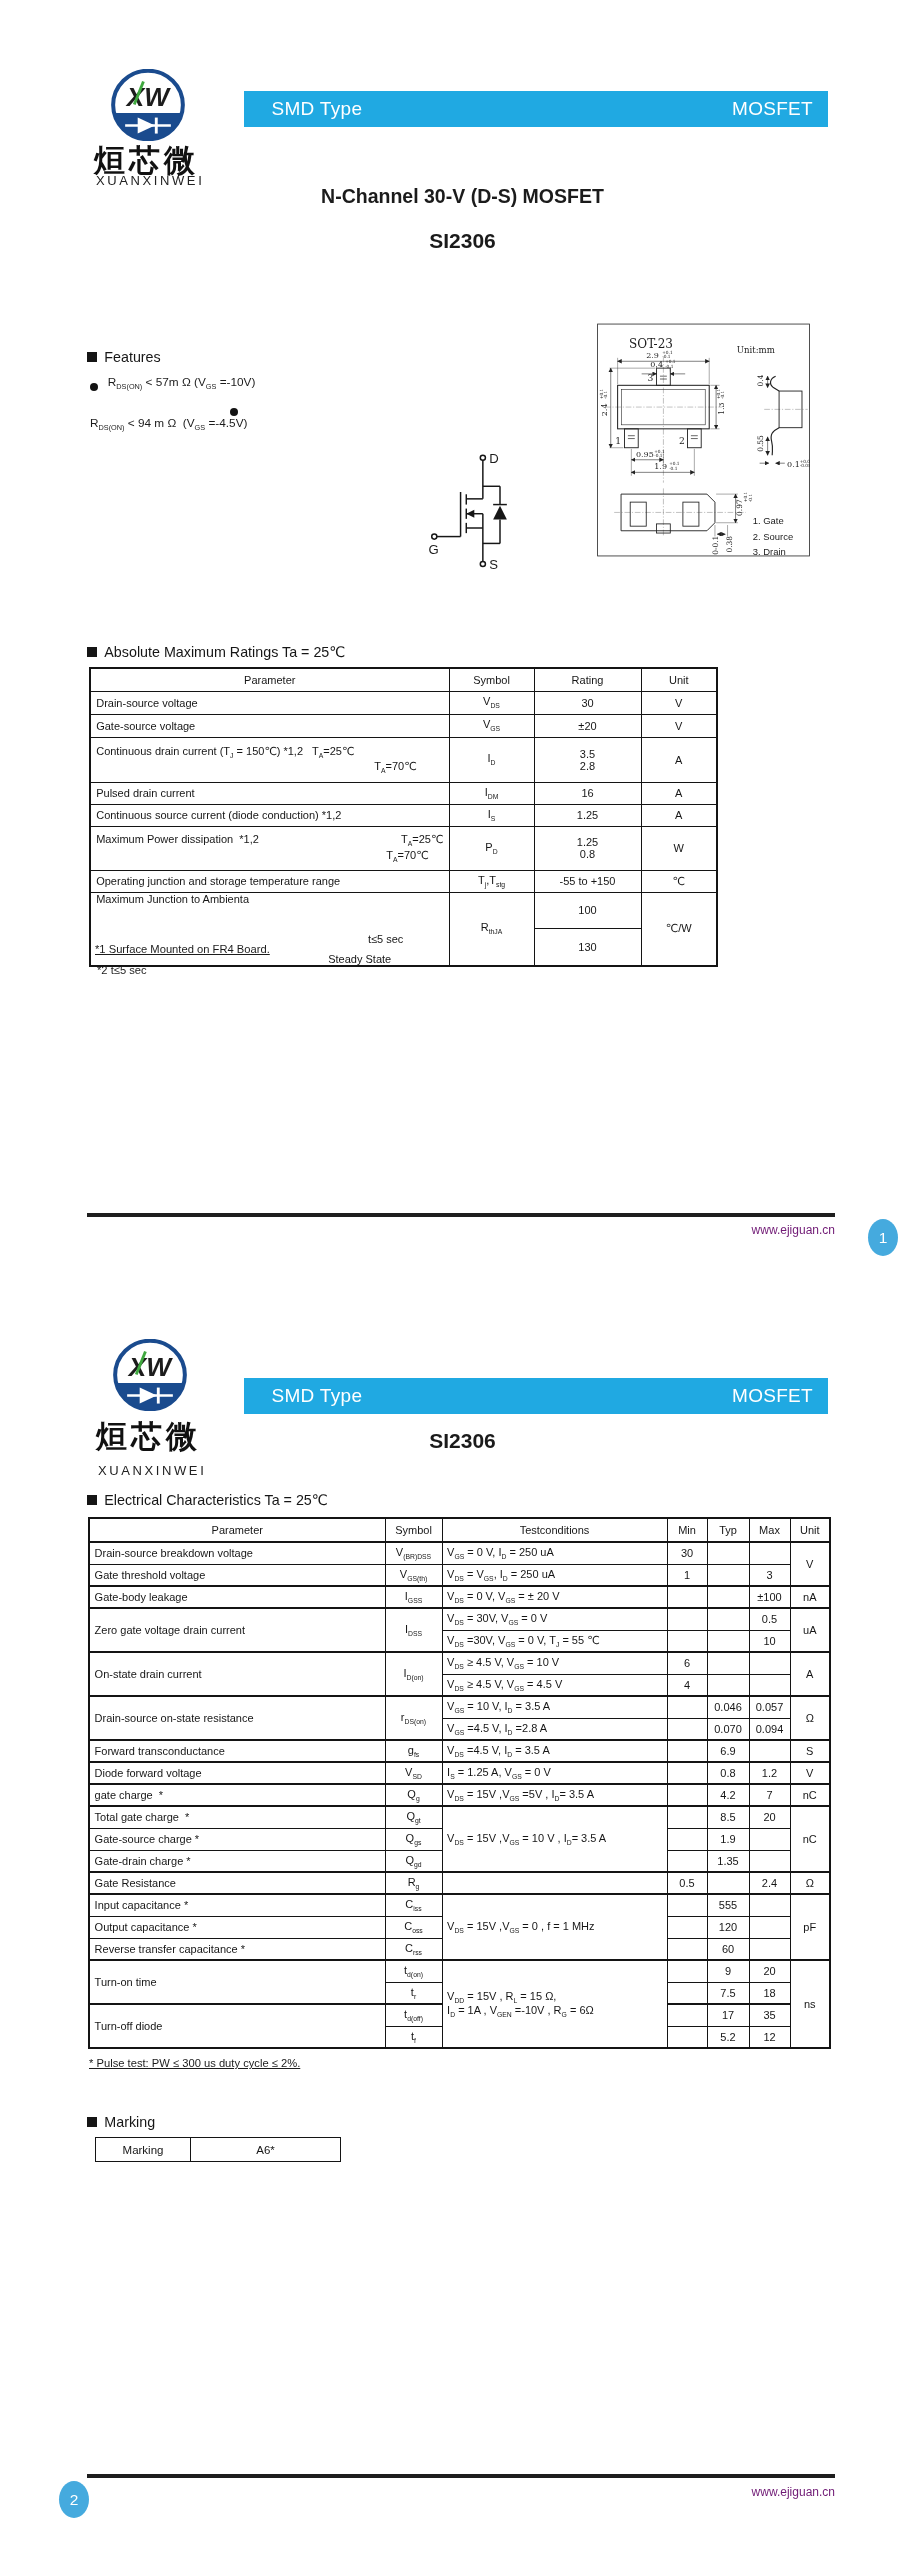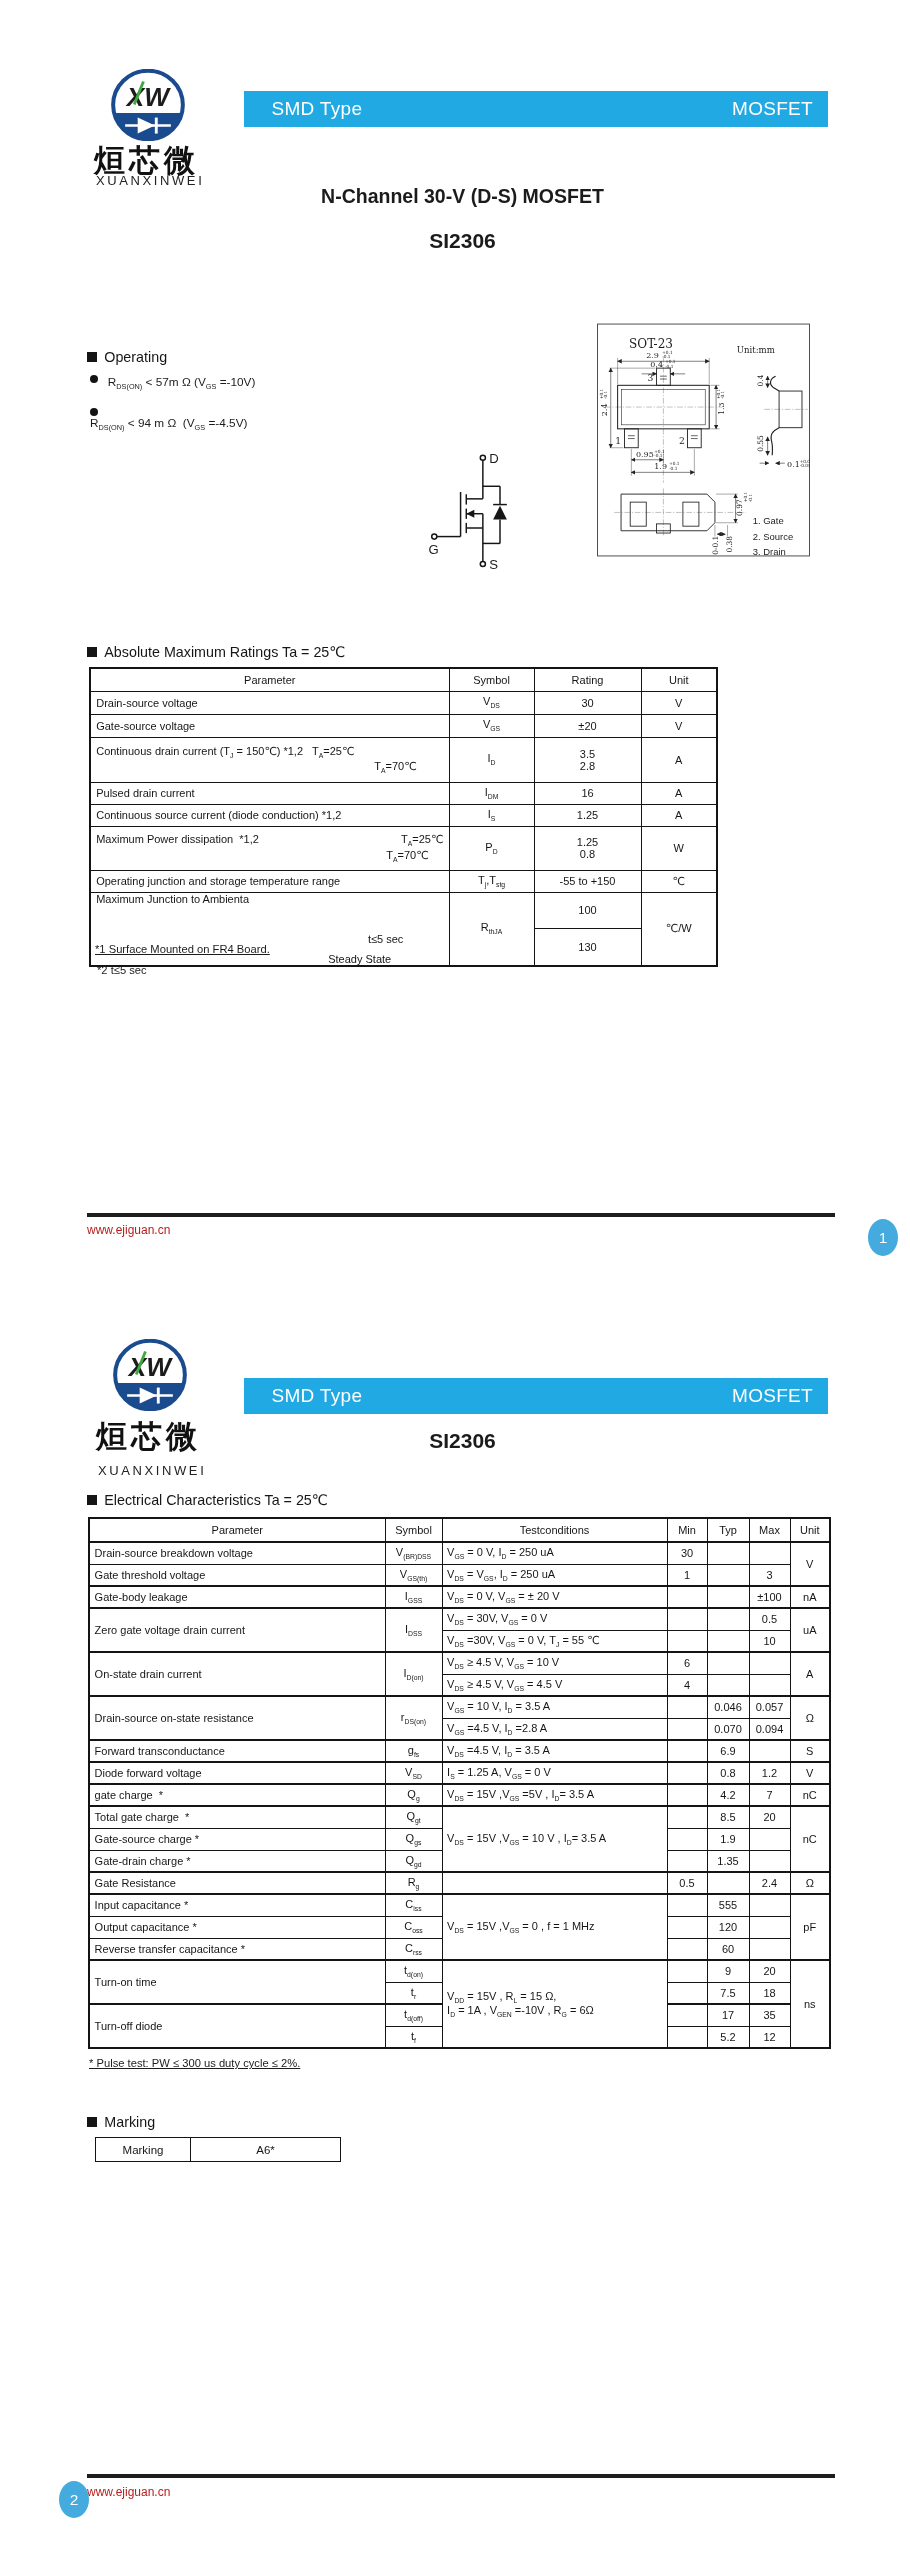--- a/index.html
+++ b/index.html
@@ -22,21 +22,21 @@
   .doc-title { position:absolute; left:98px; width:729px; text-align:center; font-weight:bold; font-size:19.5px; }
   .part-no   { position:absolute; left:98px; width:729px; text-align:center; font-weight:bold; font-size:21px; }
   .sec { position:absolute; display:flex; align-items:center; font-size:14.3px; color:#161616; }
   .sq  { width:9.8px; height:9.8px; background:#151515; margin-right:7.5px; flex:none; }
 
   
   .chinese { position:absolute; font-size:31px; font-weight:bold; letter-spacing:4px; color:#111; font-family:"DejaVu Sans",sans-serif; }
   .latin   { position:absolute; font-size:13px; letter-spacing:2.6px; color:#222; }
 
   
-  .feat { position:absolute; display:flex; align-items:flex-start; font-size:11.8px; }
+  .feat { position:absolute; display:flex; align-items:flex-end; font-size:11.8px; }
   .dot  { width:8px; height:8px; border-radius:50%; background:#131313; margin-right:9.8px; flex:none; }
   .ftxt { white-space:pre-wrap; }
 
   
   table { border-collapse:collapse; table-layout:fixed; font-size:11px; color:#161616; }
   .t1 { width:627px; border:2.3px solid #141414; }
   .t1 td { border:1.7px solid #141414; border-left-width:1.4px; border-right-width:1.4px; padding:0 5.2px; vertical-align:middle; }
   .t1 tr { height:23px; }
   .t2 { width:742px; border:2.3px solid #141414; }
   .t2 td { border:1.1px solid #141414; padding:0 4.6px; vertical-align:middle; }
@@ -52,21 +52,21 @@
   .fx .push { margin-left:auto; }
   .l2  { margin-left:278px; margin-top:1.1px; }   
   .l2b { margin-left:290px; margin-top:1.1px; }   
   .l2c { margin-left:232px; margin-top:8px; }   
   .mr70 { margin-right:40px;margin-top:40px; }
 
   .note { position:absolute; font-size:11.2px; color:#1c1c1c; }
 
   
   .rule { position:absolute; left:87px; width:748px; height:4px; background:#1e1e1e; }
-  .site { position:absolute; left:87px; width:748px; text-align:left; font-size:12px; color:#b91c1c; }
+  .site { position:absolute; left:87px; width:748px; text-align:right; font-size:12px; color:#701a75; }
   .badge {
     position:absolute; width:30px; height:37px; border-radius:50%;
     background:var(--badge,#45AADE); color:#fff; font-size:15.5px;
     display:flex; align-items:center; justify-content:center;
   }
 
   
   .t3 { border:1.7px solid #141414; }
   .t3 td { border:1.7px solid #141414; text-align:center; font-size:11.5px; height:24px; }
   .t3 .mc1 { width:95px; }
@@ -100,21 +100,21 @@
 <div class="banner" style="top:91px;">
   <span>SMD Type</span>
   <span>MOSFET</span>
 </div>
 
 <div class="doc-title" style="top:185px;">N-Channel 30-V (D-S) MOSFET</div>
 <div class="part-no" style="top:229px;">SI2306</div>
 
 <div class="sec" style="left:87px; top:349px;">
   <span class="sq"></span>
-  <span>Operating</span>
+  <span>Features</span>
 </div>
 <div class="feat" style="left:90px; top:375px;">
   <span class="dot"></span>
   <span class="ftxt">R<sub>DS(ON)</sub> &lt; 57m Ω (V<sub>GS</sub> =-10V)</span>
 </div>
 <div class="feat" style="left:90px; top:408px;flex-direction:column;">
   <span class="dot"></span>
   <span class="ftxt">R<sub>DS(ON)</sub> &lt; 94 m Ω  (V<sub>GS</sub> =-4.5V)</span>
 </div>
 

